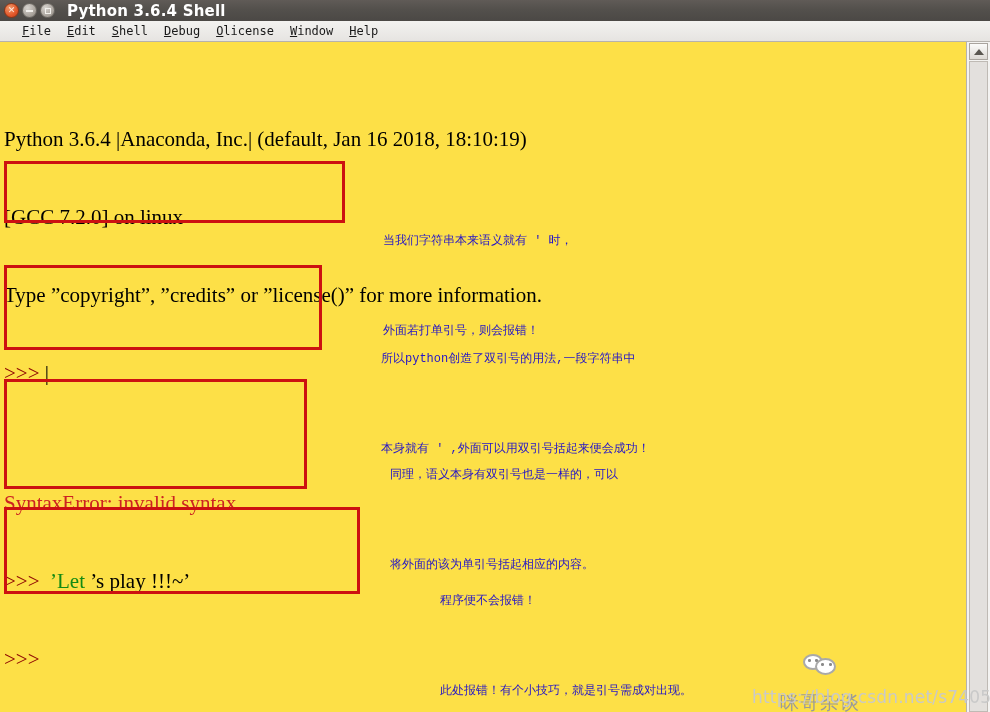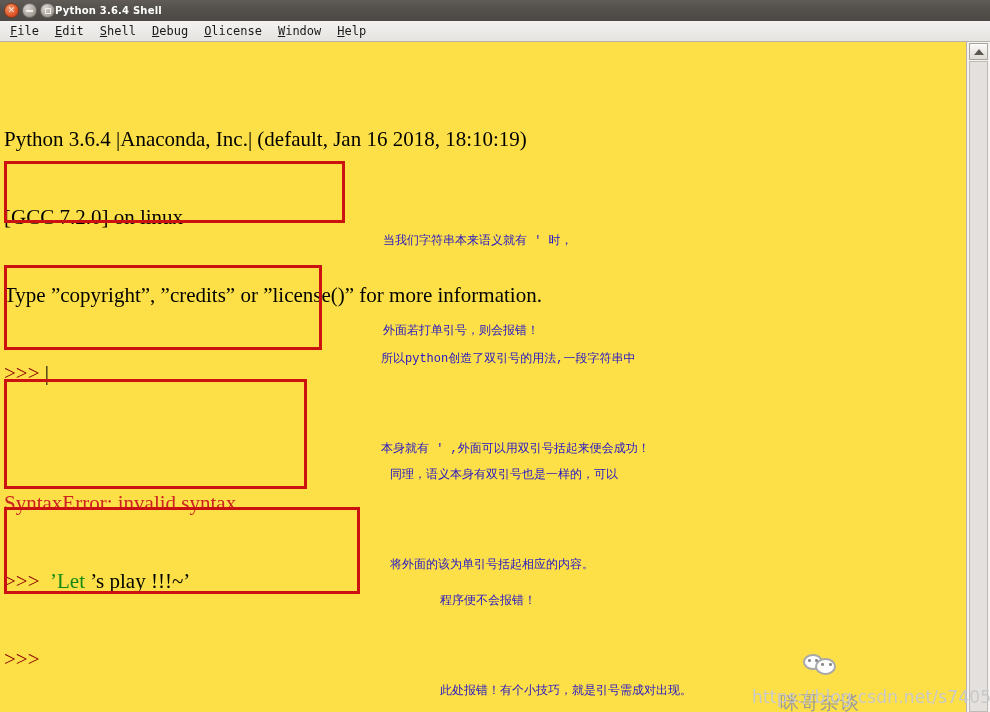--- a/index.html
+++ b/index.html
@@ -57,39 +57,40 @@
     border: 1px solid #f2f0ec;
     box-sizing: border-box;
     transform: none;
   }
   .winbtn.min .glyph {
     width: 7px; height: 2px;
     background: #f2f0ec;
     transform: none;
   }
   .wintitle {
+    margin-left: 12px;
     color: #ffffff;
     font-family: "DejaVu Sans", sans-serif;
-    font-size: 10px;
+    font-size: 15px;
     font-weight: bold;
     letter-spacing: 0.2px;
   }
 
   
   .menubar {
     position: absolute;
     left: 0; top: 21px;
     width: 990px;
     height: 21px;
     background: linear-gradient(180deg, #f3f2f0 0%, #e6e4e1 100%);
     border-bottom: 1px solid #b6b2ad;
     box-sizing: border-box;
     display: flex;
     align-items: center;
-    padding-left: 2px;
+    padding-left: 14px;
   }
   .menuitem {
     font-family: "DejaVu Sans Mono", monospace;
     font-size: 12px;
     color: #1a1a1a;
     padding: 0 8px;
     white-space: nowrap;
     cursor: default;
   }
   .menuitem .mn { text-decoration: underline; }

